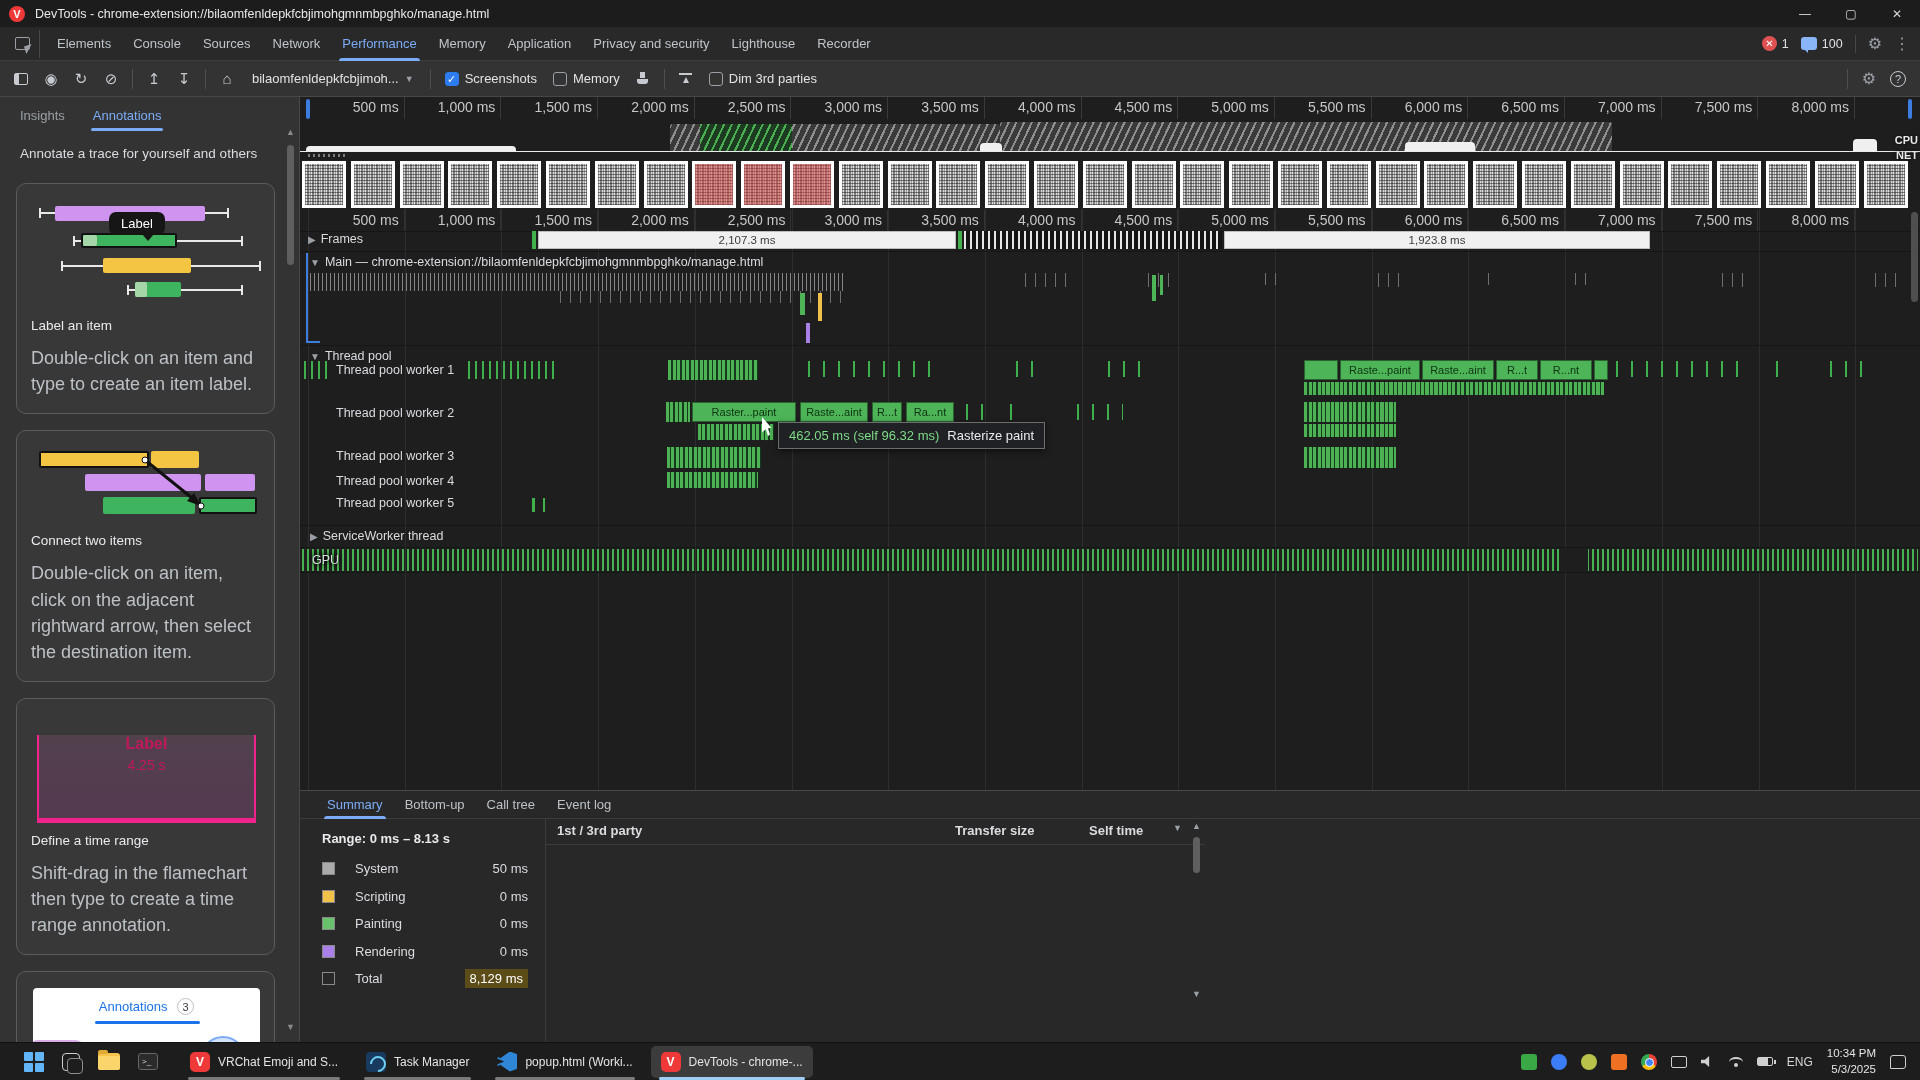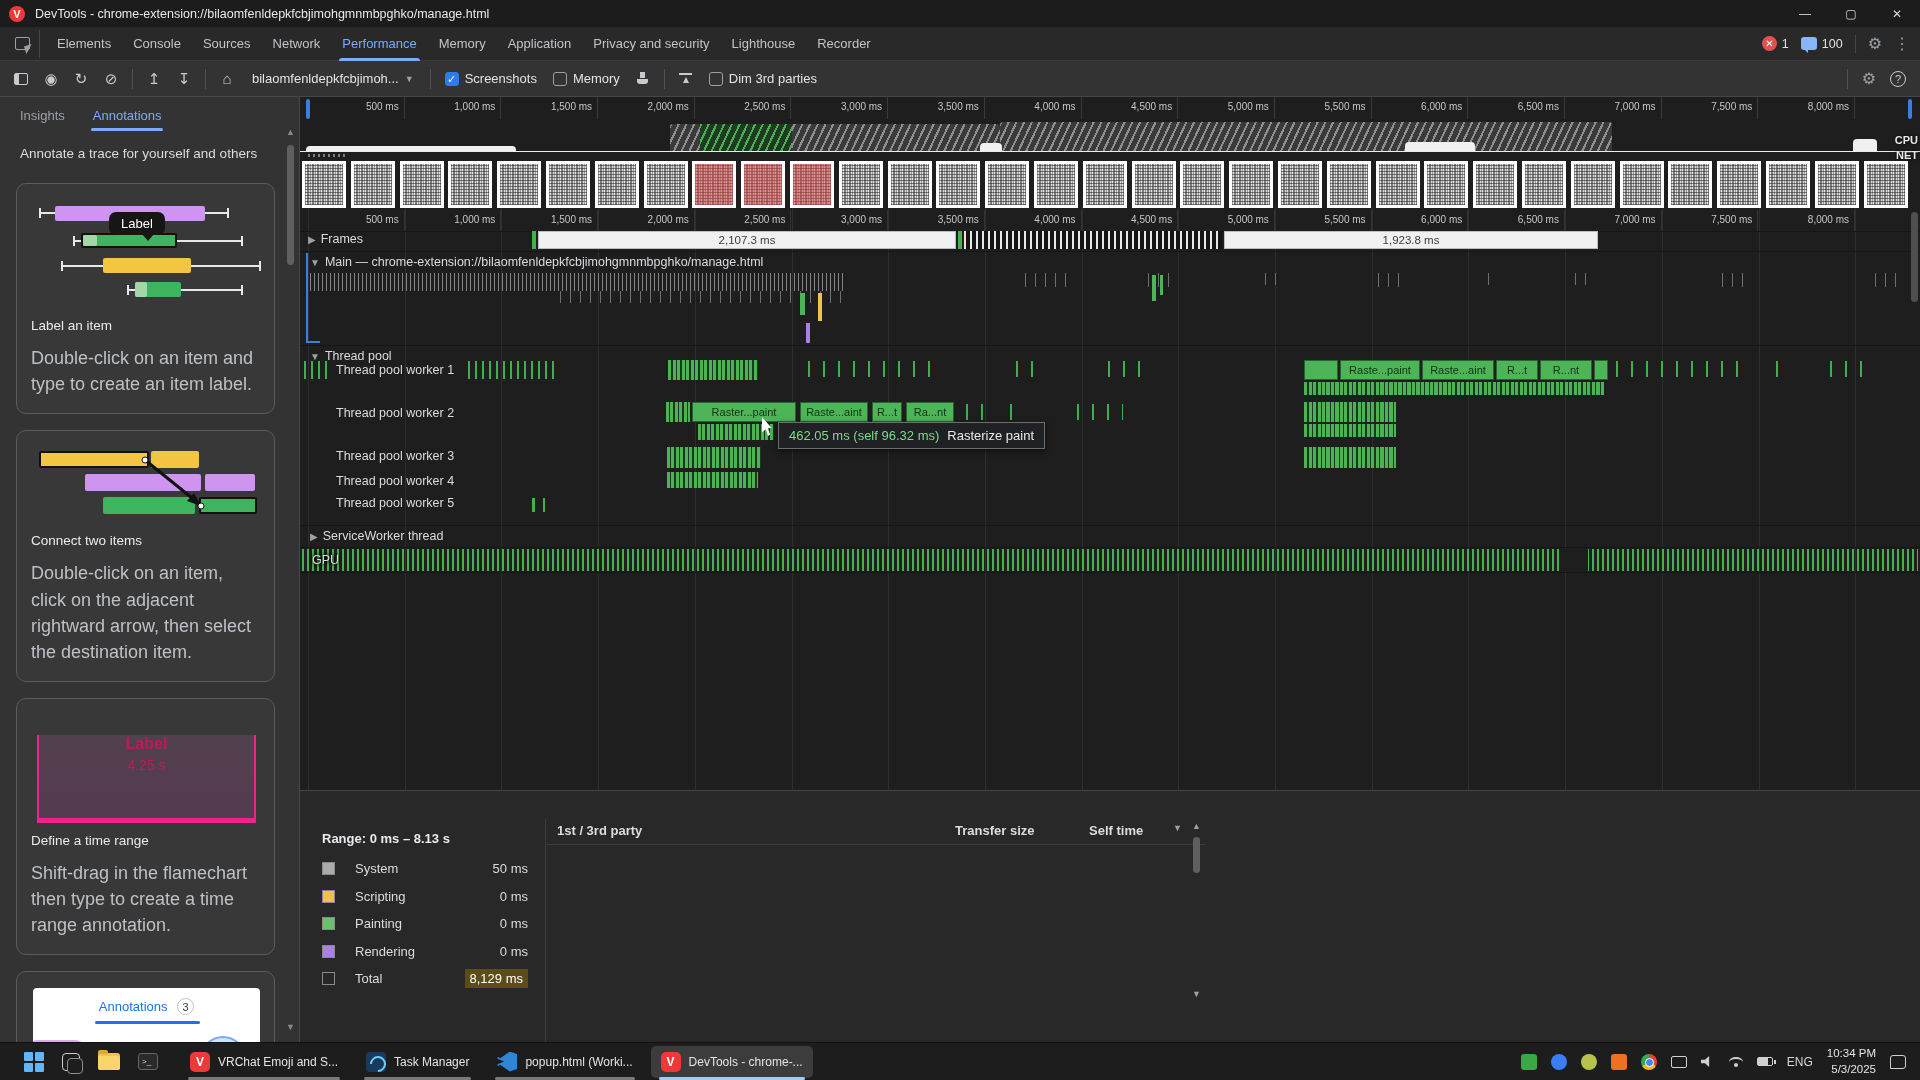--- a/index.html
+++ b/index.html
@@ -85,21 +85,21 @@
   .sb-scroll { position:absolute; right:3px; top:30px; bottom:10px; width:11px; }
   .sb-arrow { color:#8a8a8a; font-size:9px; text-align:center; }
   .sb-thumb { position:absolute; left:2px; top:18px; width:7px; height:120px; border-radius:4px; background:#5f5f5f; }
 
   
   .flame { left:300px; top:97px; width:1620px; height:693px; background:#1e1e1e; overflow:hidden; }
   .grid { position:absolute; left:0; top:110px; width:1620px; height:583px;
           background:repeating-linear-gradient(90deg, #2e2e2e 0 1px, transparent 1px 96.7px);
           background-position-x:8px; }
   .ruler { position:absolute; left:8px; width:1560px; height:22px; display:flex; }
-  .ruler-cell { width:96.7px; font-size:10px; color:#c7c7c7; text-align:right; padding-right:5px; border-right:1px solid #3a3a3a; line-height:20px; flex-shrink:0; }
+  .ruler-cell { width:96.7px; font-size:14px; color:#c7c7c7; text-align:right; padding-right:5px; border-right:1px solid #3a3a3a; line-height:20px; flex-shrink:0; }
   .cpu-strip { position:absolute; left:0; top:23px; width:1620px; height:32px; border-bottom:1px solid #ececec; }
   .hatch { position:absolute; background:repeating-linear-gradient(115deg, #8f8f8f 0 2px, #3a3a3a 2px 7px); border-radius:3px 3px 0 0; }
   .hatch-green { position:absolute; background:repeating-linear-gradient(115deg, #4cae52 0 2px, #1d3b20 2px 7px); }
   .wline { position:absolute; background:#f0f0f0; border-radius:4px 4px 0 0; }
   .corner-lbl { position:absolute; right:2px; font-size:11px; font-weight:bold; color:#e8e8e8; z-index:5; text-shadow:0 0 3px #000; }
   .net-strip { position:absolute; left:0; top:56px; width:1620px; height:6px; }
   .filmstrip { position:absolute; left:0; top:63px; width:1620px; height:50px; }
   .thumb { position:absolute; top:1px; width:44px; height:47px; background:#fdfdfd; border:2px solid #fff; }
   .thumb::before { content:""; position:absolute; inset:1px;
       background:
@@ -448,21 +448,21 @@
         <div class="ruler-cell" style="border-right-color:#333">7,500 ms</div>
         <div class="ruler-cell" style="border-right-color:#333">8,000 ms</div>
       </div>
     <div class="hline" style="top:134px"></div>
 
     <div class="track-label" style="left:8px; top:135px;"><span class="tri">▶</span><span>Frames</span></div>
     <div class="gtick" style="left:232px; top:134px; width:4px; height:18px;"></div>
     <div class="fbar" style="left:238px; top:134px; width:418px; height:18px;"><span>2,107.3 ms</span></div>
     <div class="gtick" style="left:658px; top:134px; width:4px; height:18px;"></div>
     <div class="tx-stripes" style="left:664px; top:134px; width:258px; height:18px;"></div>
-    <div class="fbar" style="left:924px; top:134px; width:374px; height:18px;"><span>1,923.8 ms</span></div>
+    <div class="fbar" style="left:924px; top:134px; width:426px; height:18px;"><span>1,923.8 ms</span></div>
     <div class="hline" style="top:154px"></div>
 
     <div class="blue-edge" style="left:6px; top:156px; width:2px; height:90px;"></div>
     <div class="blue-edge" style="left:6px; top:244px; width:14px; height:2px;"></div>
     <div class="track-label" style="left:10px; top:158px;"><span class="tri">▼</span><span>Main — chrome-extension://bilaomfenldepkfcbjimohgmnmbpghko/manage.html</span></div>
     <div class="tx-gray" style="left:10px;  top:176px; width:535px; height:18px;"></div>
     <div class="tx-gray-s" style="left:260px; top:194px; width:285px; height:12px;"></div>
     <div class="tx-gray-s" style="left:725px; top:176px; width:45px; height:14px;"></div>
     <div class="tx-gray-s" style="left:848px; top:176px; width:26px; height:14px;"></div>
     <div class="tx-gray-s" style="left:965px; top:176px; width:14px; height:12px;"></div>
@@ -535,20 +535,26 @@
     <div class="cmark" style="left:1262px; top:452px; width:26px; height:22px; background:#1e1e1e;"></div>
     <div class="track-label" style="left:12px; top:456px; text-shadow:0 0 4px #000, 0 0 4px #000;">GPU</div>
     <div class="hline" style="top:475px"></div>
 
     <div class="flame-scroll">
         <div class="th"></div>
       </div>
   </div>
 
   <div class="abs bottom">
+    <div class="bt-tabs">
+        <div class="bt-tab">Summary</div>
+        <div class="bt-tab">Bottom-up</div>
+        <div class="bt-tab">Call tree</div>
+        <div class="bt-tab">Event log</div>
+      </div>
     <div class="sum-range">Range: 0 ms – 8.13 s</div>
     <div class="legend">
         <div class="leg-row">
         <div class="swatch" style="background: rgb(171, 171, 171);"></div>
         <div class="leg-lab">System</div>
         <div class="leg-val">50 ms</div>
       </div>
         <div class="leg-row">
         <div class="swatch" style="background: rgb(241, 193, 74);"></div>
         <div class="leg-lab">Scripting</div>

